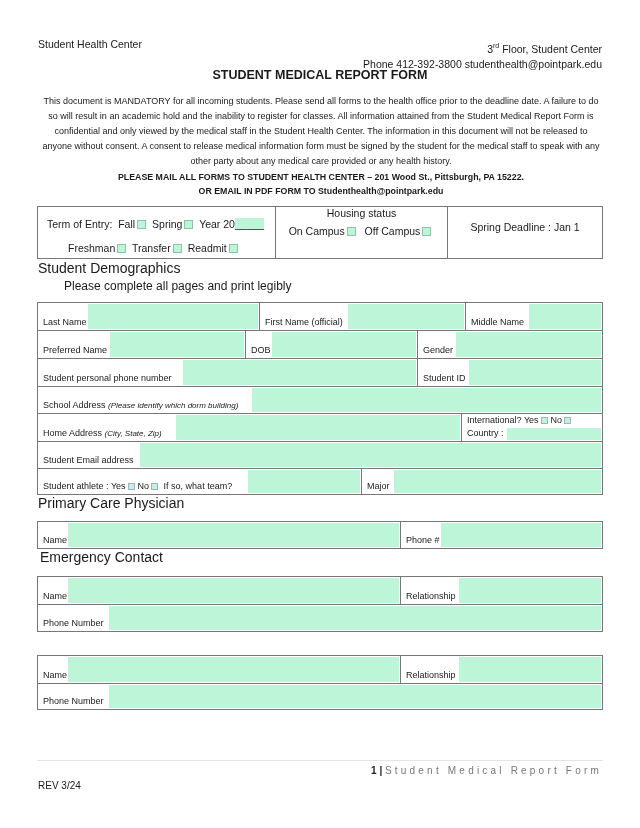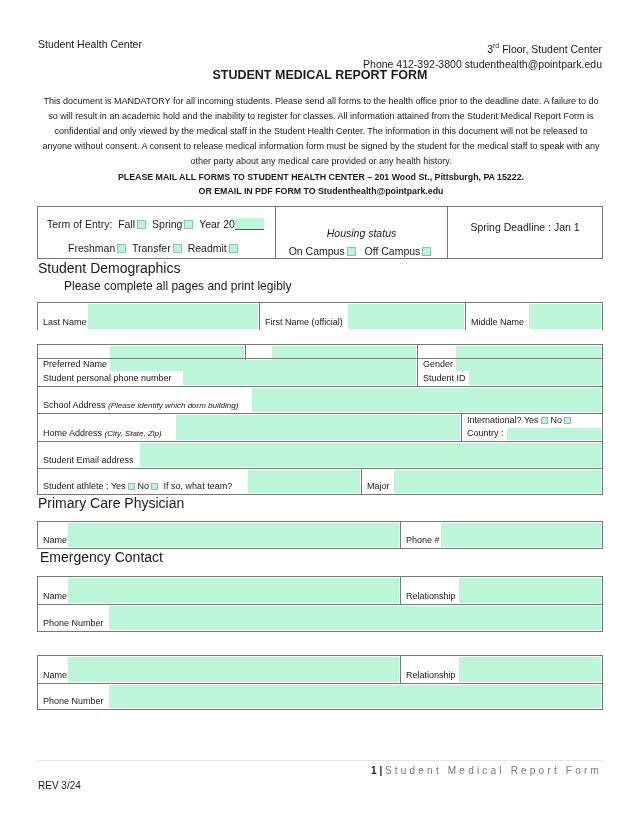--- a/index.html
+++ b/index.html
@@ -63,21 +63,21 @@
       <span>Spring</span><span class="cb"></span>
       <span>Year 20</span><span class="fill" style="display:inline-block;position:relative;"><span>_____</span></span>
     </div>
     <div style="position:absolute;left:30px;top:35px;white-space:nowrap;">
       <span>Freshman</span><span class="cb"></span>
       <span>Transfer</span><span class="cb"></span>
       <span>Readmit</span><span class="cb"></span>
     </div>
   </div>
   <div class="c c2">
-    <div style="margin-top:20px;font-style:italic;">Housing status</div>
+    <div style="margin-top:0;">Housing status</div>
     <div style="margin-top:6px;white-space:nowrap;">
       <span>On Campus</span><span class="cb"></span>
       &nbsp;<span>Off Campus</span><span class="cb"></span>
     </div>
   </div>
   <div class="c c3">
     <div>Spring Deadline : Jan 1</div>
   </div>
 </div>
 
@@ -91,21 +91,21 @@
   </div>
   <div class="cell" style="left:222px;width:206px;">
     <span class="lbl">First Name (official)</span>
     <div class="fld fill" style="left:88px;"></div>
   </div>
   <div class="cell" style="left:428px;right:0;">
     <span class="lbl">Middle Name</span>
     <div class="fld fill" style="left:63px;"></div>
   </div>
 </div>
-<div class="row" style="top:344px;height:28px;">
+<div class="row" style="top:330px;height:28px;">
   <div class="cell" style="left:0;width:208px;">
     <span class="lbl">Preferred Name</span>
     <div class="fld fill" style="left:72px;"></div>
   </div>
   <div class="cell" style="left:208px;width:172px;">
     <span class="lbl">DOB</span>
     <div class="fld fill" style="left:26px;"></div>
   </div>
   <div class="cell" style="left:380px;right:0;">
     <span class="lbl">Gender</span>

